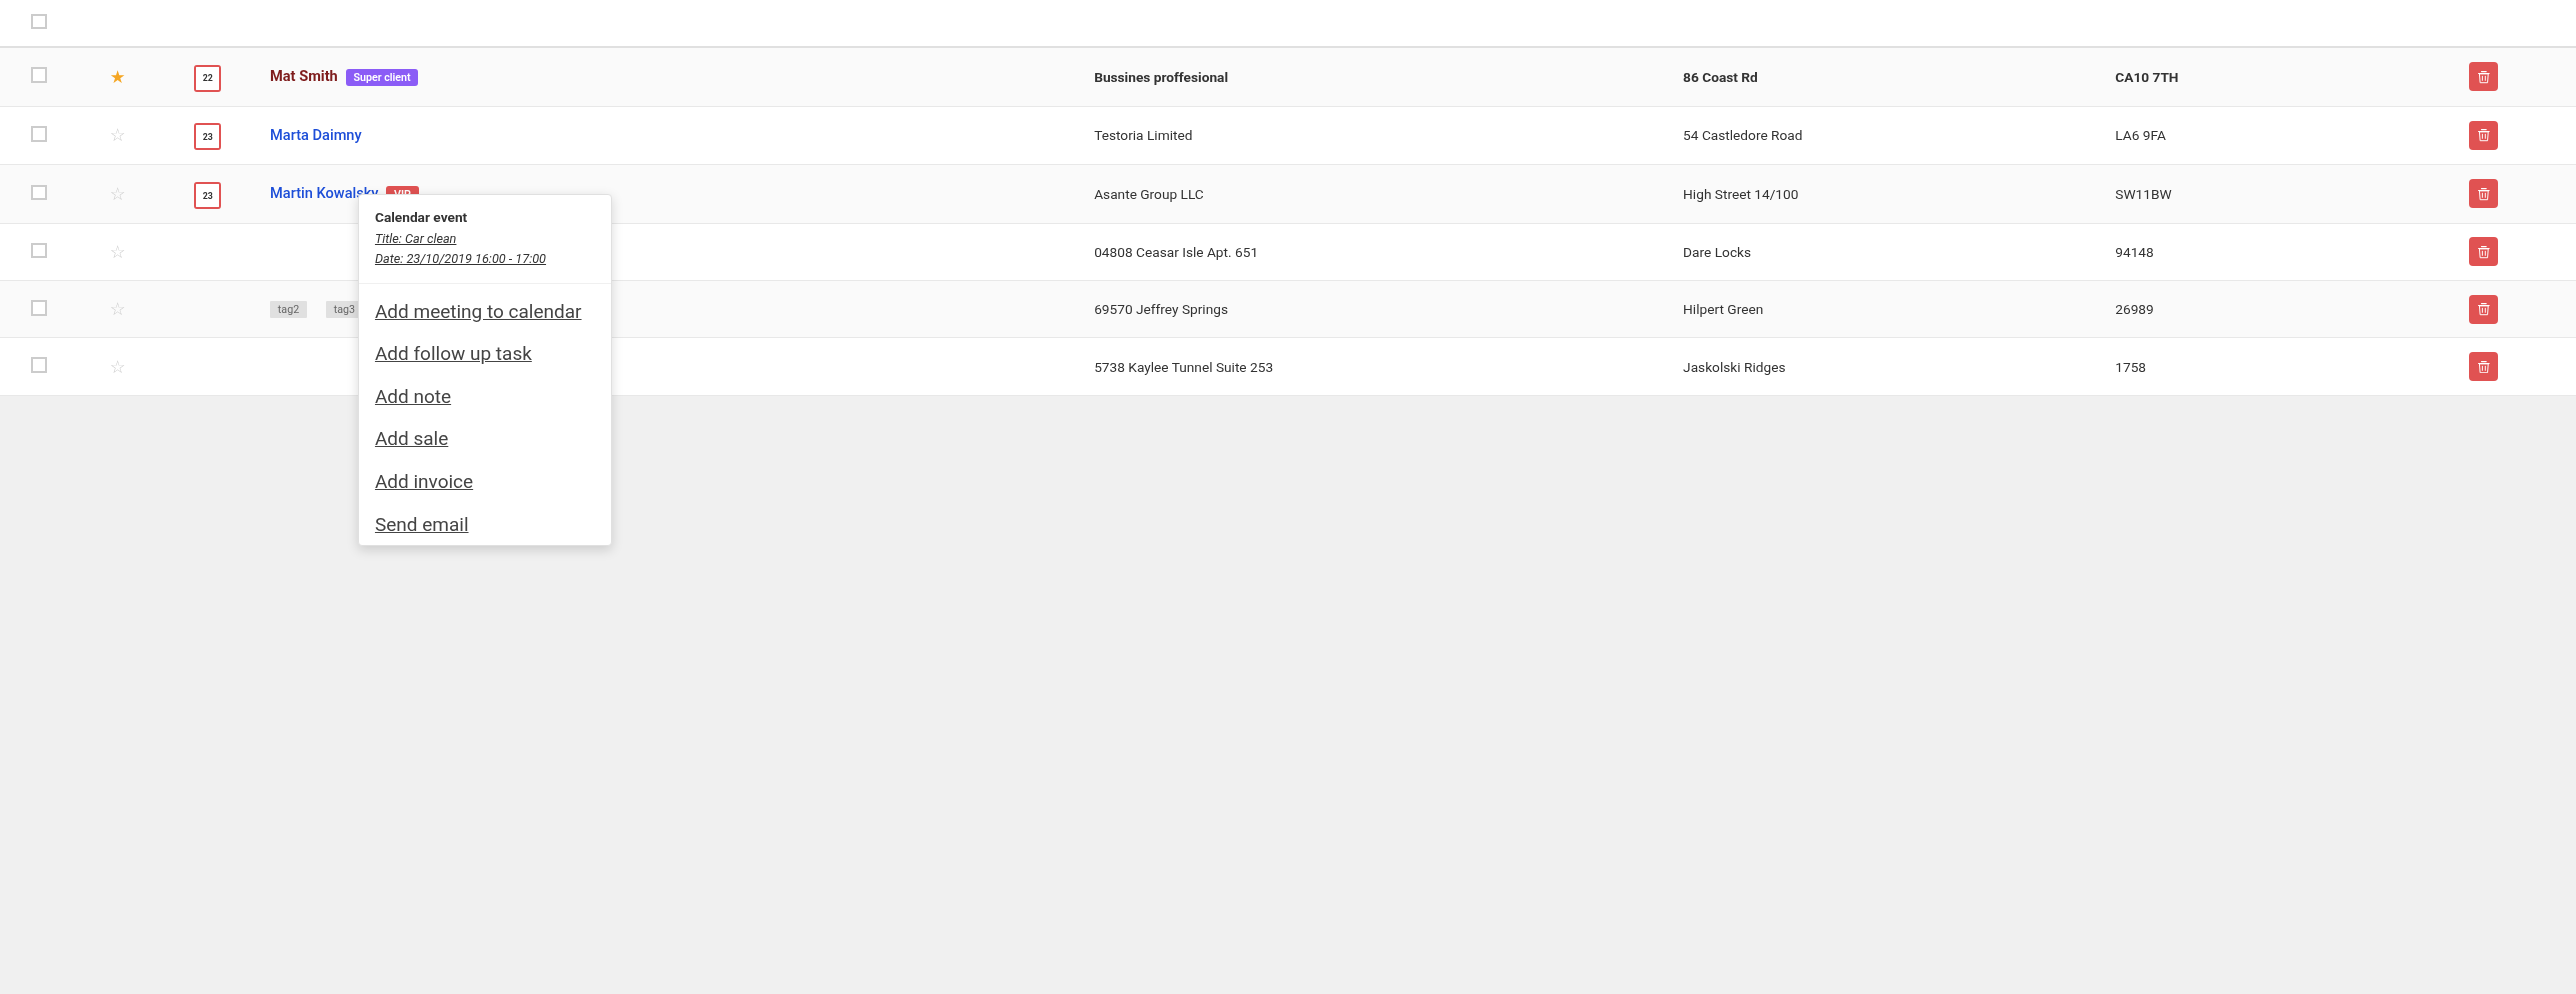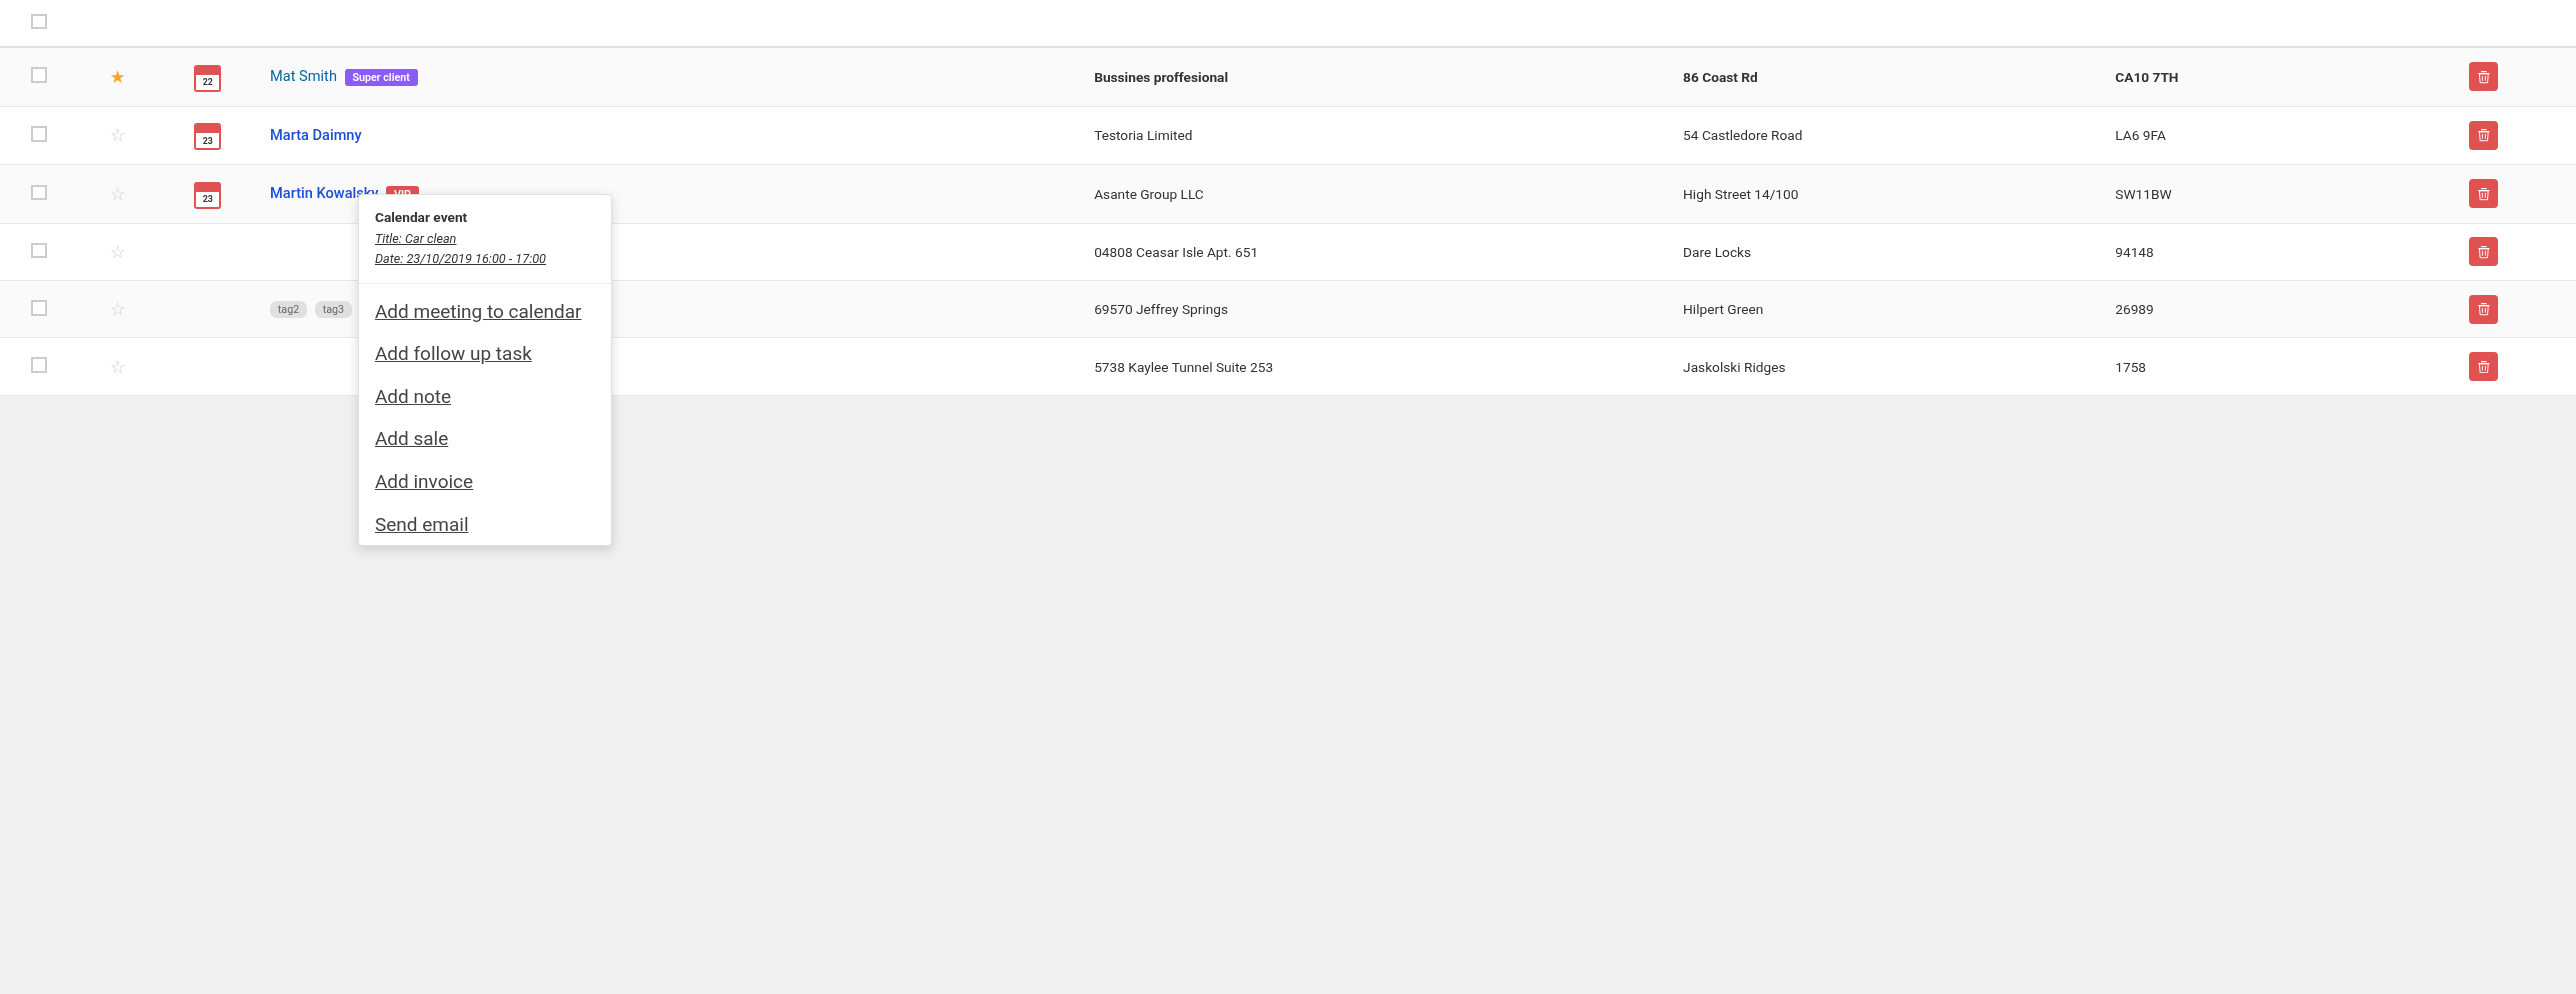--- a/index.html
+++ b/index.html
@@ -92,21 +92,21 @@
       color: #ccc;
       cursor: pointer;
     }
     .star-icon.filled {
       color: #f5a623;
     }
 
     
     .cal-icon {
       display: inline-flex;
-      flex-direction: column;
+      flex-direction: row;
       width: 27px;
       height: 27px;
       border: 2px solid #e05252;
       border-radius: 2.9px;
       overflow: hidden;
       cursor: pointer;
       position: relative;
     }
     .cal-top {
       background: #e05252;
@@ -127,22 +127,22 @@
     }
 
     
     .name-link {
       color: #1d4ed8;
       text-decoration: none;
       font-weight: 500;
       font-size: 14.6px;
     }
     .name-link.bold {
-      font-weight: 400;
-      color: #0369a1;
+      font-weight: 700;
+      color: #7f1d1d;
     }
 
     
     .badge {
       display: inline-block;
       padding: 2px 7.8px;
       border-radius: 2.9px;
       font-size: 10.7px;
       font-weight: 600;
       margin-left: 7.8px;
@@ -155,24 +155,24 @@
     .badge-vip {
       background: #e05252;
       color: #fff;
     }
 
     
     .tag {
       display: inline-block;
       padding: 2px 7.8px;
       background: #e0e0e0;
-      border-radius: 7px;
+      border-radius: 1px;
       font-size: 10.7px;
       color: #666;
-      margin-right: 8px;
+      margin-right: 19px;
     }
 
     
     .delete-btn {
       background: #e05252;
       border: none;
       border-radius: 3.9px;
       color: #fff;
       width: 29px;
       height: 29px;

